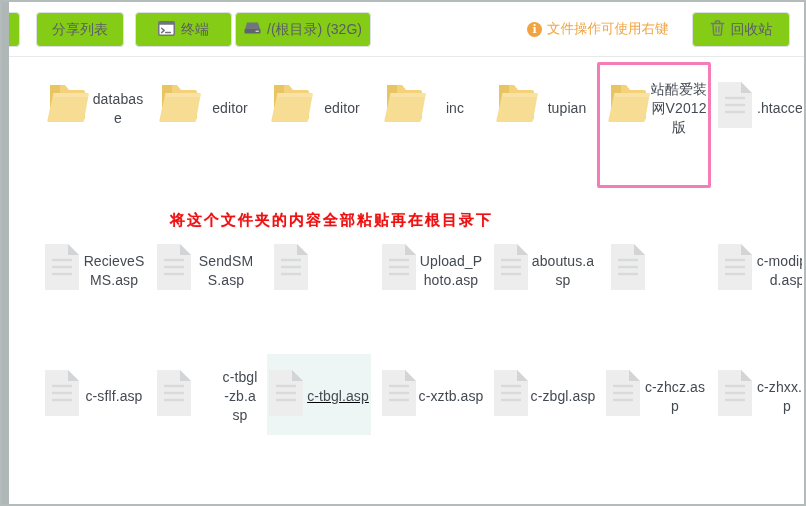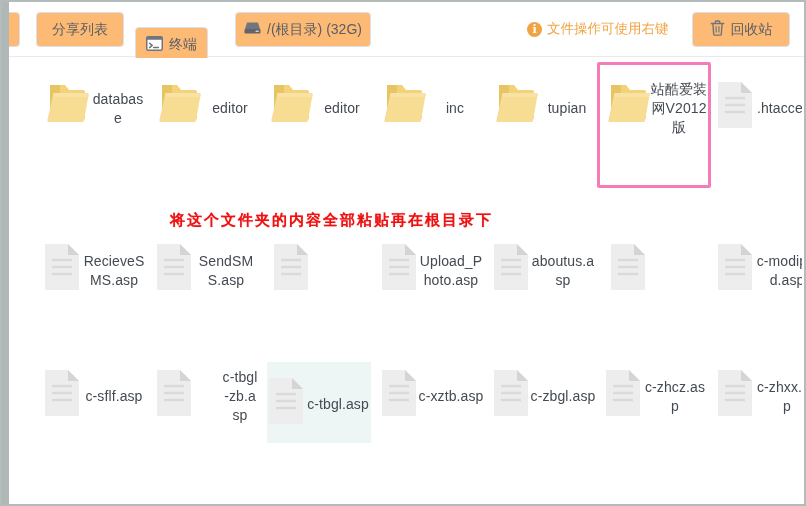--- a/index.html
+++ b/index.html
@@ -34,32 +34,32 @@
     background:#fff;
     border-bottom:1px solid #e6eaea;
     box-sizing:border-box;
   }
   .tbtn{
     position:absolute;
     top:10px;height:35px;
     box-sizing:border-box;
     border:1px solid #dcdfe6;
     border-radius:4px;
-    background:#fdba74;
+    background:#84cc16;
     color:#5a5e66;
     font-size:14px;
     display:flex;align-items:center;justify-content:center;
     gap:6px;
     white-space:nowrap;
     cursor:pointer;
     padding:0 12px;
   }
   .btn-dropdown{left:-18px;width:36px;padding:0;}
   .btn-share{left:34px;width:88px;}
-  .btn-terminal{left:133px;width:73px;margin-top:15px;}
+  .btn-terminal{left:133px;width:97px;}
   .btn-disk{left:233px;width:136px;}
 
   .chev{
     width:9px;height:9px;
     border-right:1.6px solid #8d9095;
     border-bottom:1.6px solid #8d9095;
     transform:rotate(45deg) translate(-2px,-2px);
   }
   .icon-term{display:block;}
   .icon-disk{display:block;}
@@ -384,21 +384,21 @@
           <svg width="38" height="48" viewBox="0 0 38 48">
             <path d="M2 1 H25 L36 12 V47 H2 Z" fill="#ededed"></path>
             <path d="M25 1 L36 12 H25 Z" fill="#d2d4d6"></path>
             <line x1="9" y1="17" x2="29" y2="17" stroke="#d8dadb" stroke-width="2.4"></line>
             <line x1="9" y1="24" x2="29" y2="24" stroke="#d8dadb" stroke-width="2.4"></line>
             <line x1="9" y1="31" x2="29" y2="31" stroke="#d8dadb" stroke-width="2.4"></line>
           </svg>
         </div>
         <div class="lbl">c-tbgl-zb.asp</div>
       </div>
-      <div class="cell hl" style="left: 258px; top: 304px;">
+      <div class="cell hl" style="left: 258px; top: 296px; text-decoration: underline;">
         <div class="ico">
           <svg width="38" height="48" viewBox="0 0 38 48">
             <path d="M2 1 H25 L36 12 V47 H2 Z" fill="#ededed"></path>
             <path d="M25 1 L36 12 H25 Z" fill="#d2d4d6"></path>
             <line x1="9" y1="17" x2="29" y2="17" stroke="#d8dadb" stroke-width="2.4"></line>
             <line x1="9" y1="24" x2="29" y2="24" stroke="#d8dadb" stroke-width="2.4"></line>
             <line x1="9" y1="31" x2="29" y2="31" stroke="#d8dadb" stroke-width="2.4"></line>
           </svg>
         </div>
         <div class="lbl">c-tbgl.asp</div>

